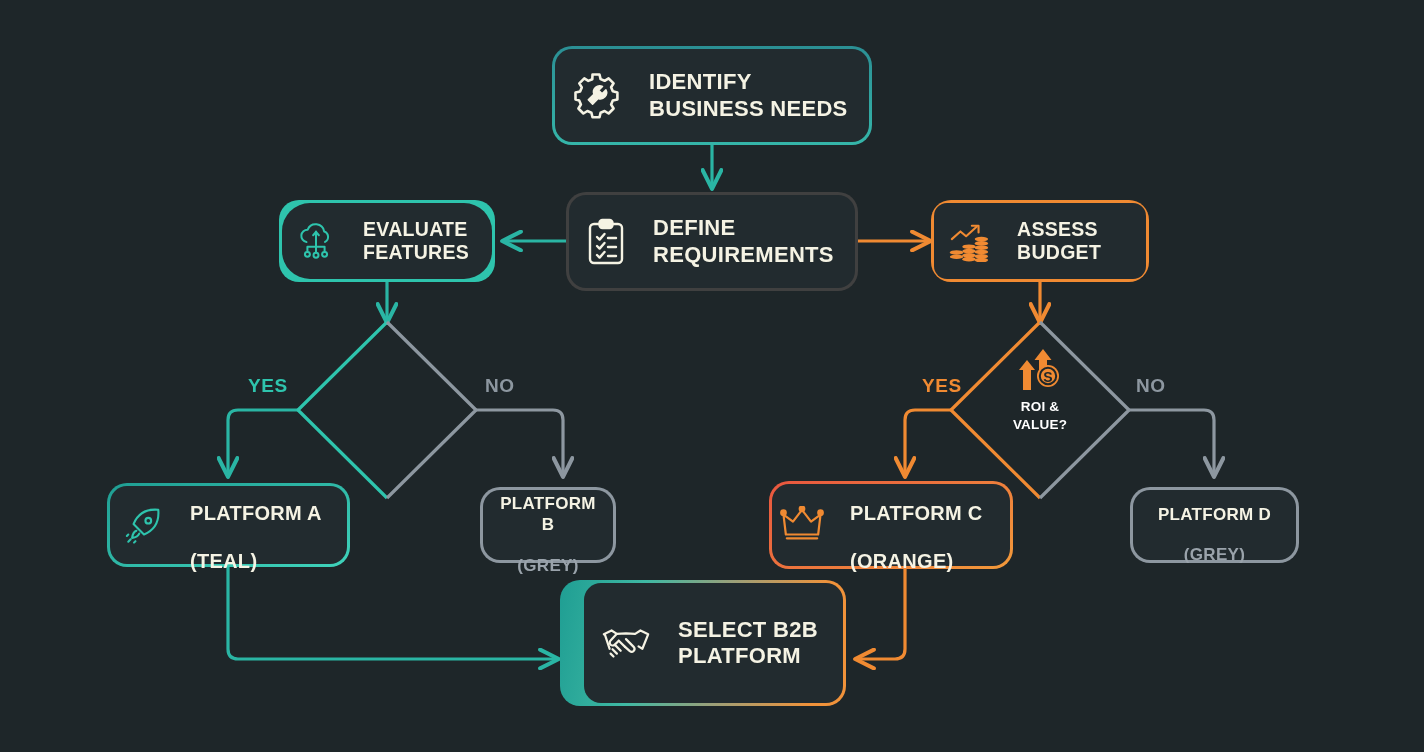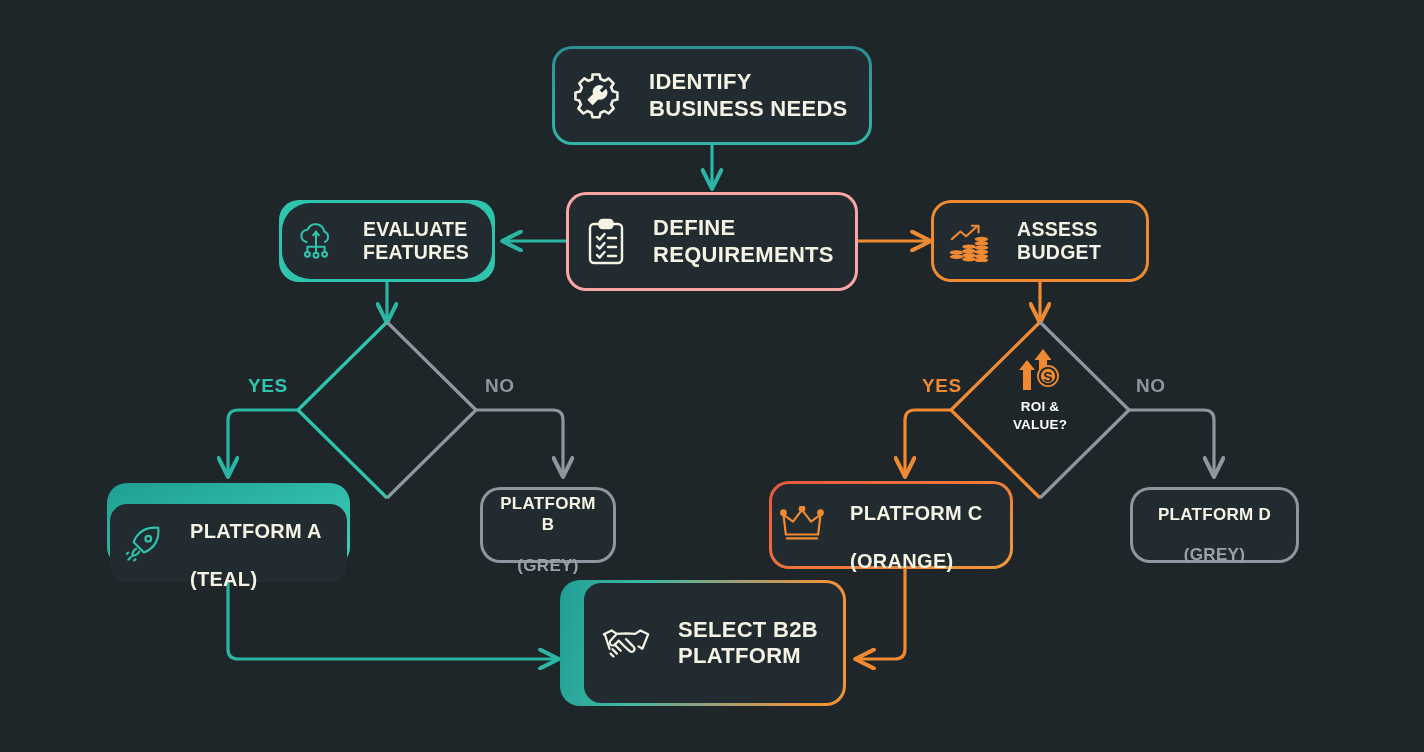--- a/index.html
+++ b/index.html
@@ -114,21 +114,21 @@
         <svg width="52" height="52" viewBox="0 0 52 52" fill="none" stroke="#f5f3e4" stroke-width="2.6" stroke-linejoin="round">
           <path d="M21.5 4.5h7l1.1 4.6 4 1.7 4-2.5 5 5-2.5 4 1.7 4 4.6 1.1v7l-4.6 1.1-1.7 4 2.5 4-5 5-4-2.5-4 1.7-1.1 4.6h-7l-1.1-4.6-4-1.7-4 2.5-5-5 2.5-4-1.7-4L4.5 29.5v-7l4.6-1.1 1.7-4-2.5-4 5-5 4 2.5 4-1.7z"></path>
           <path d="M31.5 16.5a6.2 6.2 0 0 0-8.6 7.7l-5.6 5.6 4.3 4.3 5.6-5.6a6.2 6.2 0 0 0 7.7-8.6l-3.8 3.8-3.4-3.4z" fill="#f5f3e4" stroke="#f5f3e4" stroke-width="1.6"></path>
         </svg>
       </span>
       <span class="lbl" style="font-size:22px;">IDENTIFY
 BUSINESS NEEDS</span>
     </div>
   </div>
 
-  <div class="gbox" style="left:566px;top:192px;width:292px;height:99px;background:#fca5a5;">
+  <div class="gbox" style="left:566px;top:192px;width:292px;height:99px;background:#404040;">
     <div class="inner">
       <span class="ico">
         <svg width="42" height="48" viewBox="0 0 42 48" fill="none" stroke="#f5f3e4" stroke-width="2.4" stroke-linejoin="round" stroke-linecap="round">
           <rect x="5" y="6" width="32" height="39" rx="4"></rect>
           <rect x="14.5" y="2" width="13" height="8" rx="3" fill="#f5f3e4"></rect>
           <path d="M12 19l2.6 2.6L19.5 16"></path>
             <path d="M23 20h8"></path>
           <path d="M12 28l2.6 2.6L19.5 25"></path>
             <path d="M23 29h8"></path>
           <path d="M12 37l2.6 2.6L19.5 34"></path>
@@ -154,21 +154,21 @@
             <circle cx="22" cy="37" r="2.6"></circle>
             <circle cx="31" cy="36" r="2.6"></circle>
         </svg>
       </span>
       <span class="lbl" style="font-size:19.5px;">EVALUATE
 FEATURES</span>
     </div>
   </div>
 
   <div class="gbox" style="left:931px;top:200px;width:218px;height:82px;background:#f08a32;">
-    <div class="inner" style="padding:8px 13px;">
+    <div class="inner" style="padding:8px 13px;border-radius:13px;">
       <span class="ico">
         <svg width="44" height="42" viewBox="0 0 46 44" fill="none" stroke="#f08a32" stroke-width="2.2" stroke-linecap="round" stroke-linejoin="round">
           <path d="M5 20 14 12l6 5 11-10"></path>
             <path d="M26 6h7v7"></path>
           <g fill="#f08a32" stroke="none">
             <ellipse cx="10" cy="34" rx="7" ry="2.4"></ellipse>
               <ellipse cx="10" cy="38.5" rx="7" ry="2.4"></ellipse>
             <ellipse cx="23" cy="28" rx="7" ry="2.4"></ellipse>
               <ellipse cx="23" cy="32.5" rx="7" ry="2.4"></ellipse>
             <ellipse cx="23" cy="37" rx="7" ry="2.4"></ellipse>
@@ -181,21 +181,21 @@
               <ellipse cx="36" cy="42" rx="7" ry="2.4"></ellipse>
           </g>
         </svg>
       </span>
       <span class="lbl" style="font-size:19.5px;">ASSESS
 BUDGET</span>
     </div>
   </div>
 
   <div class="gbox" style="left:107px;top:483px;width:243px;height:84px;background:linear-gradient(160deg,#1f9e93,#3fd3bb);">
-    <div class="inner" style="padding:16px 14px;margin-top:18px;">
+    <div class="inner" style="padding:16px 14px;">
       <span class="ico">
         <svg width="40" height="40" viewBox="0 0 42 42" fill="none" stroke="#2ec4ad" stroke-width="2.2" stroke-linecap="round" stroke-linejoin="round">
           <path d="M16 26 10 20C15 8 25 4 36 5c1 11-3 21-15 26z"></path>
           <circle cx="25.5" cy="16.5" r="3"></circle>
           <path d="M13 27c-2.5 1-4 3.5-4.5 7.5C12.5 34 15 32.5 16 30"></path>
           <path d="M7 36l-2.5 2.5"></path>
             <path d="M12 38l-1.5 1.5"></path>
             <path d="M4.5 31 3 32.5"></path>
         </svg>
       </span>

